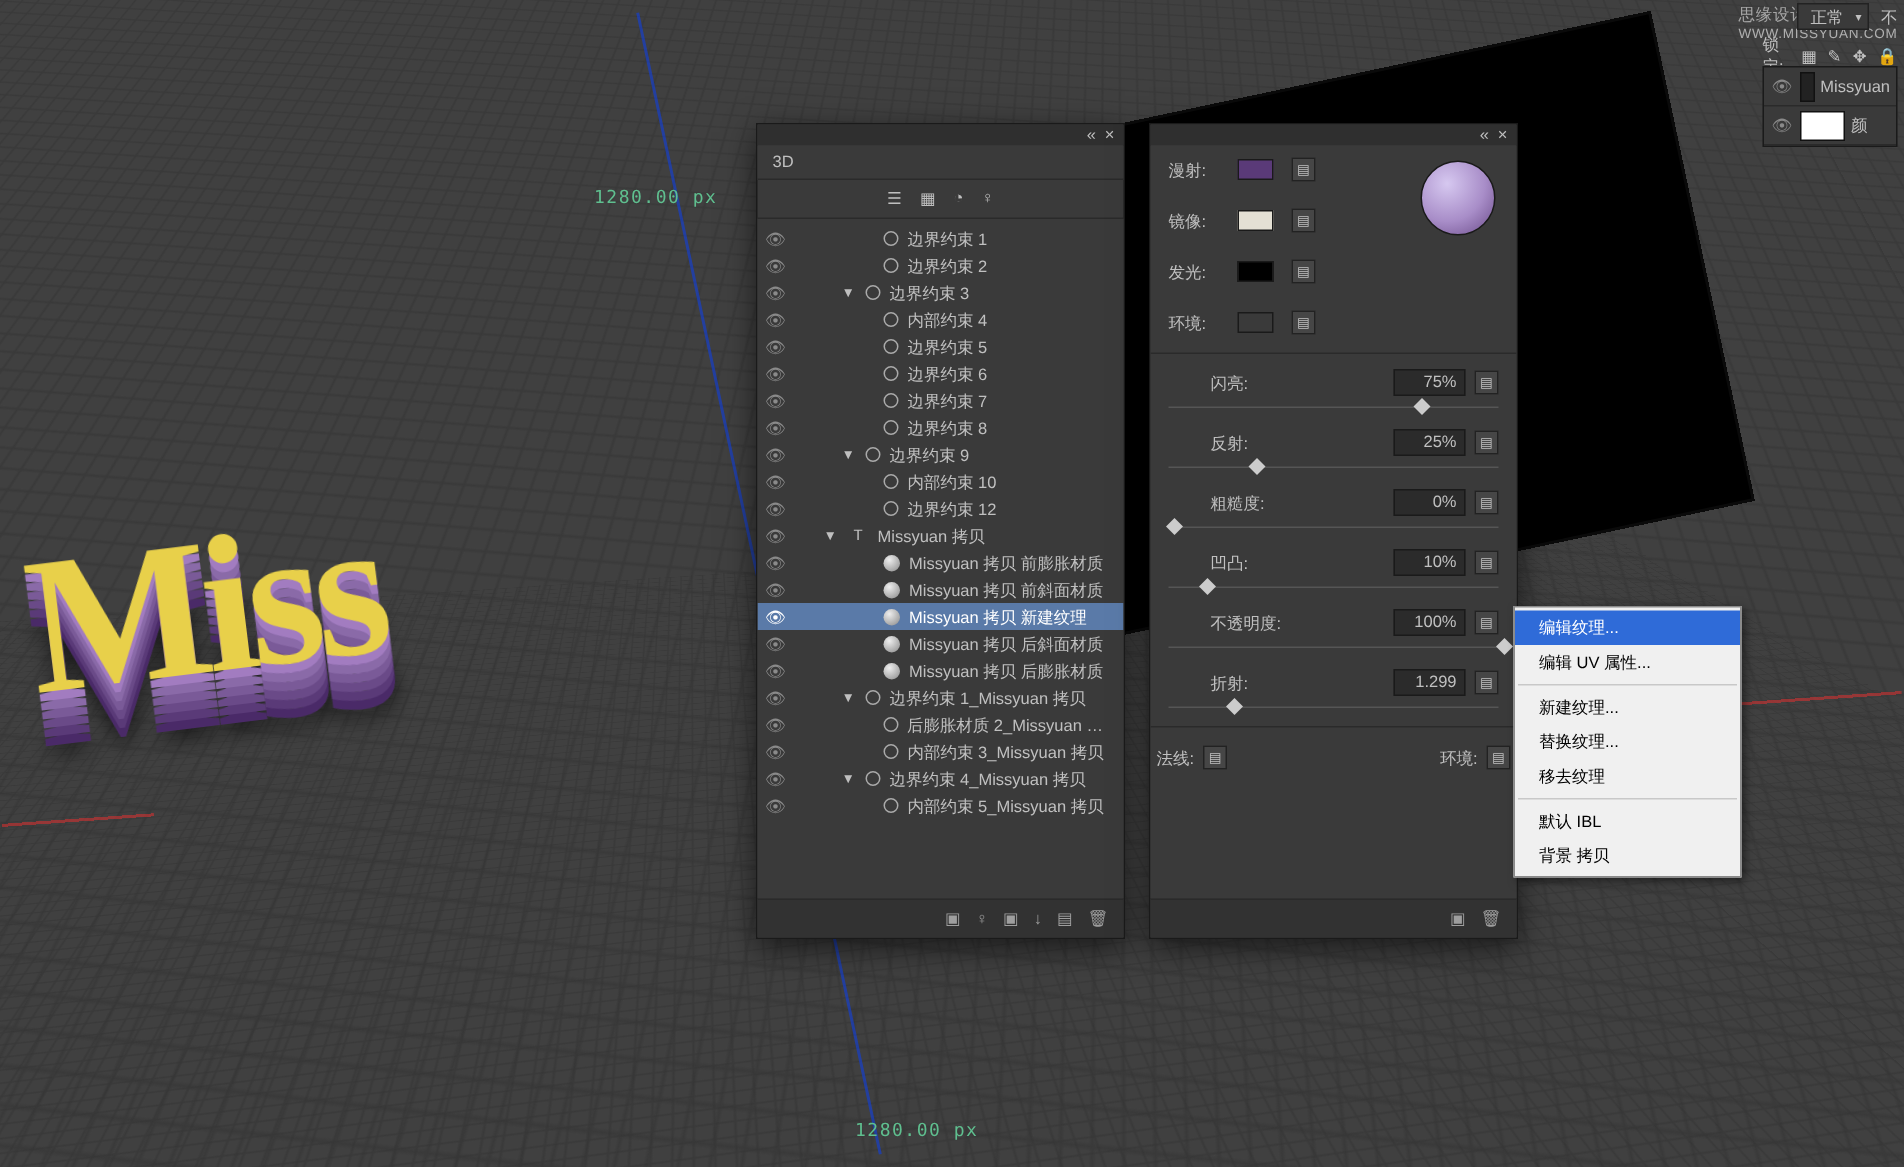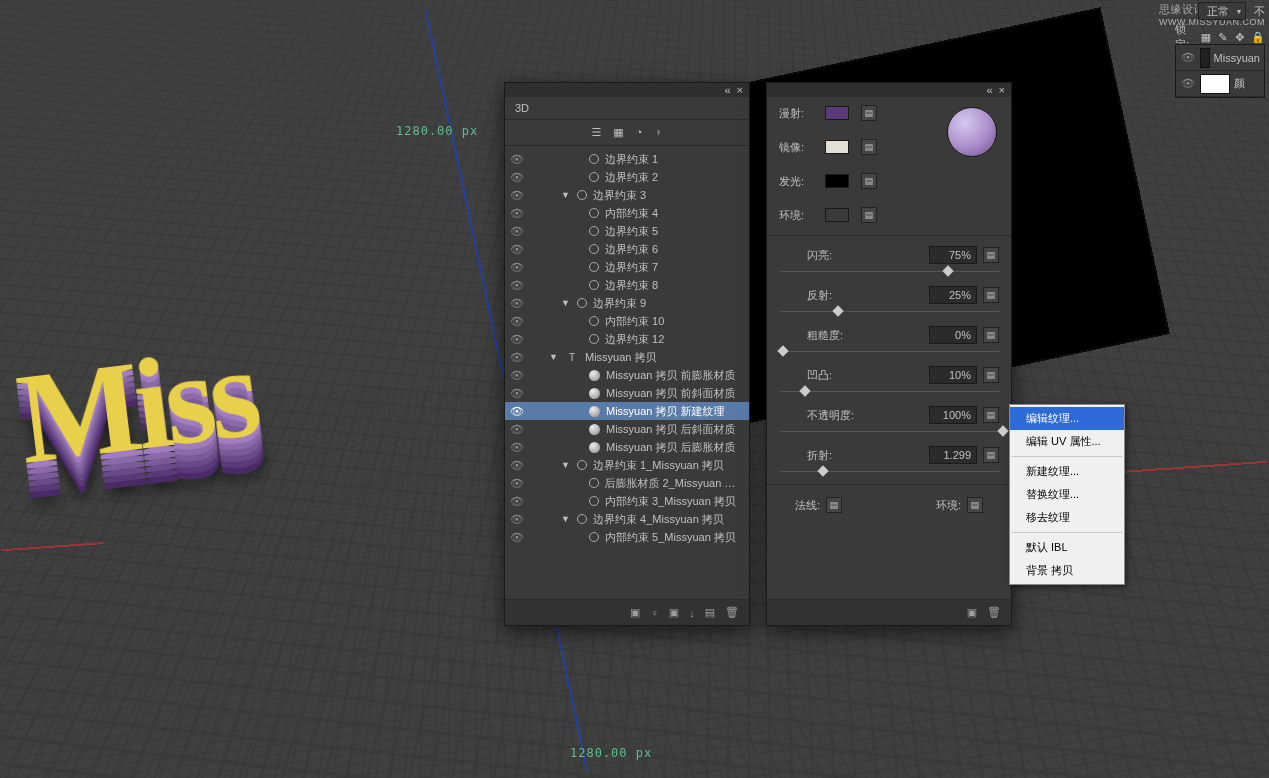--- a/index.html
+++ b/index.html
@@ -50,24 +50,24 @@
 .swatch { width: 24px; height: 14px; border: 1px solid #1a1a1a; }
 .preview { position: absolute; top: 10px; right: 14px; width: 50px; height: 50px; border-radius: 50%; background: radial-gradient(circle at 35% 30%, #d6c8f0, #a88dc8 55%, #6a4a88); border: 1px solid #1a1a1a; }
 .divider { height: 1px; background: #2a2a2a; margin: 4px 0; }
 .slider-row { padding: 6px 12px 2px; }
 .slider-row .line1 { display: flex; justify-content: space-between; align-items: center; gap: 2px; padding-left: 28px; }
 .valbox { width: 48px; height: 18px; background: #2b2b2b; border: 1px solid #1a1a1a; padding: 0 5px; display: flex; align-items: center; justify-content: flex-end; }
 .foldbtn { width: 16px; height: 16px; background: #464646; border: 1px solid #222; display: inline-flex; align-items: center; justify-content: center; font-size: 9px; }
 .slider { height: 12px; position: relative; margin-top: 2px; }
 .slider .track { position: absolute; top: 5px; left: 0; right: 0; height: 1px; background: #555; }
 .slider .thumb { position: absolute; top: 1px; width: 8px; height: 8px; background: #ccc; transform: rotate(45deg); }
-.bottom-row { display: flex; justify-content: space-between; align-items: center; padding: 8px 28px; }
-
-
-.menu { position: absolute; top: 404px; left: 1009px; width: 116px; background: #f0f0f0; border: 1px solid #8a8a8a; box-shadow: 2px 2px 6px rgba(0,0,0,.5); padding: 2px 0; }
+.bottom-row { display: flex; justify-content: space-between; align-items: center; padding: 8px 4px; }
+
+
+.menu { position: absolute; top: 404px; left: 1009px; width: 152px; background: #f0f0f0; border: 1px solid #8a8a8a; box-shadow: 2px 2px 6px rgba(0,0,0,.5); padding: 2px 0; }
 .menu .item { padding: 4px 16px; color: #000; }
 .menu .item.hl { background: #2f6bd8; color: #fff; }
 .menu .sep { height: 1px; background: #c8c8c8; margin: 3px 2px; }
 
 
 .wm { position: absolute; top: 2px; right: 4px; color: #fff; font-size: 11px; letter-spacing: .5px; opacity: .8; }
 .wm .sub { font-size: 9px; color: #ccc; }
 
 
 .ctrls { position: absolute; top: 2px; right: 4px; display: flex; align-items: center; gap: 8px; color: #bbb; }

